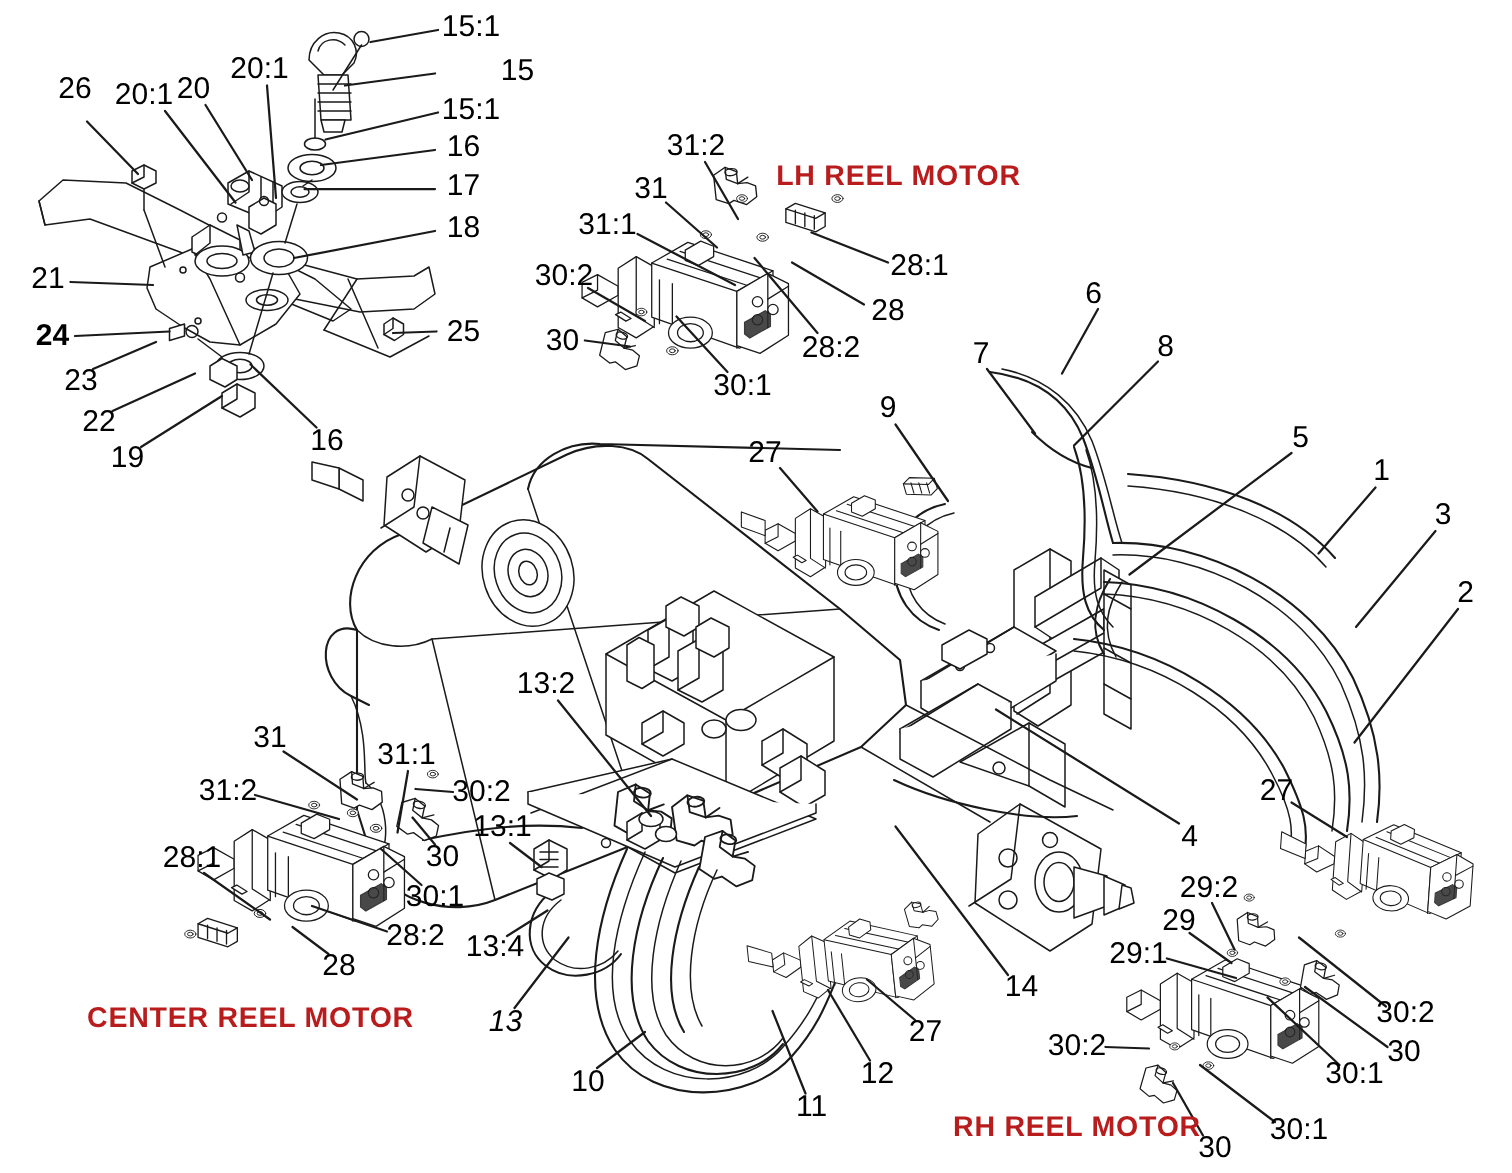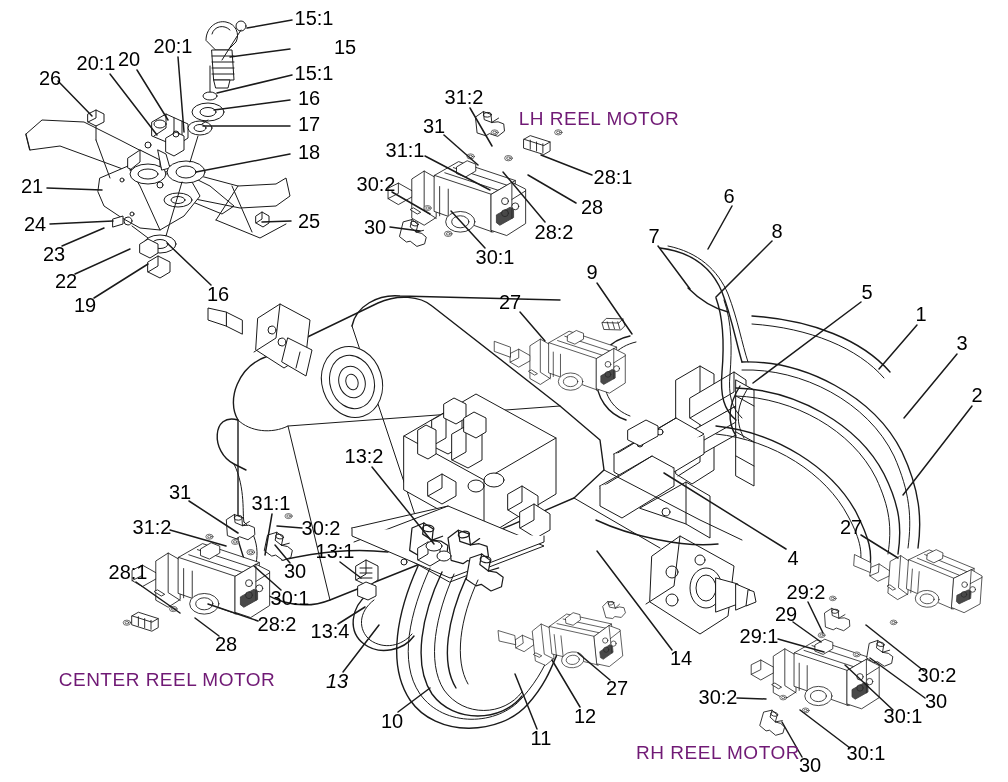--- a/index.html
+++ b/index.html
@@ -7,23 +7,23 @@
     position:relative;width:1008px;height:782px;background:#ffffff;
     font-family:"Liberation Sans", sans-serif;overflow:hidden;
   }
   #art{position:absolute;left:0;top:0;width:1008px;height:782px;}
   .lbl{
     position:absolute;color:#000;font-family:"Liberation Sans", sans-serif;
     font-size:20px;line-height:20px;white-space:nowrap;
     transform:translate(-50%,-50%);letter-spacing:0px;
   }
   .sect{
-    position:absolute;color:#701a75;font-family:"Liberation Sans", sans-serif;
+    position:absolute;color:#b91c1c;font-family:"Liberation Sans", sans-serif;
     font-size:19px;line-height:19px;white-space:nowrap;
-    transform:translate(-50%,-50%);letter-spacing:.5px;
+    transform:translate(-50%,-50%);letter-spacing:.5px;font-weight:bold;
   }
 </style>
 </head>
 <body>
 
 <div id="sheet">
 
   <svg id="art" viewBox="0 0 1008 782">
     <defs>
       <style>
@@ -466,26 +466,26 @@
       </g>
   </svg>
 
   <div id="labels">
       <div class="lbl" style="left: 314px; top: 18px;">15:1</div>
       <div class="lbl" style="left: 309px; top: 47px; margin-left: 36px;">15</div>
       <div class="lbl" style="left: 314px; top: 73px;">15:1</div>
       <div class="lbl" style="left: 309px; top: 98px;">16</div>
       <div class="lbl" style="left: 309px; top: 124px;">17</div>
       <div class="lbl" style="left: 309px; top: 152px;">18</div>
-      <div class="lbl" style="left: 50px; top: 78px;">26</div>
+      <div class="lbl" style="left: 50px; top: 59px;">26</div>
       <div class="lbl" style="left: 96px; top: 63px;">20:1</div>
       <div class="lbl" style="left: 129px; top: 59px;">20</div>
       <div class="lbl" style="left: 173px; top: 46px;">20:1</div>
       <div class="lbl" style="left: 32px; top: 186px;">21</div>
-      <div class="lbl" style="left: 35px; top: 224px;">24</div>
+      <div class="lbl" style="left: 35px; top: 224px; font-weight: bold;">24</div>
       <div class="lbl" style="left: 54px; top: 254px;">23</div>
       <div class="lbl" style="left: 66px; top: 281px; text-align: center;">22</div>
       <div class="lbl" style="left: 85px; top: 305px;">19</div>
       <div class="lbl" style="left: 218px; top: 294px;">16</div>
       <div class="lbl" style="left: 309px; top: 221px;">25</div>
       <div class="lbl" style="left: 464px; top: 97px;">31:2</div>
       <div class="lbl" style="left: 434px; top: 126px;">31</div>
       <div class="lbl" style="left: 405px; top: 150px;">31:1</div>
       <div class="lbl" style="left: 376px; top: 184px;">30:2</div>
       <div class="lbl" style="left: 375px; top: 227px;">30</div>

